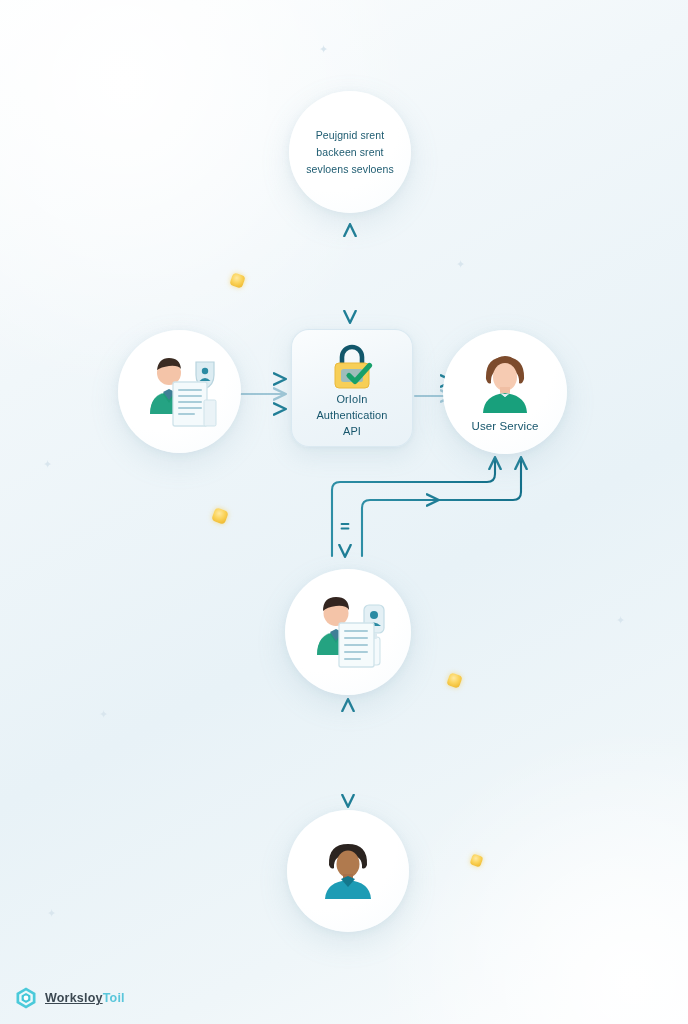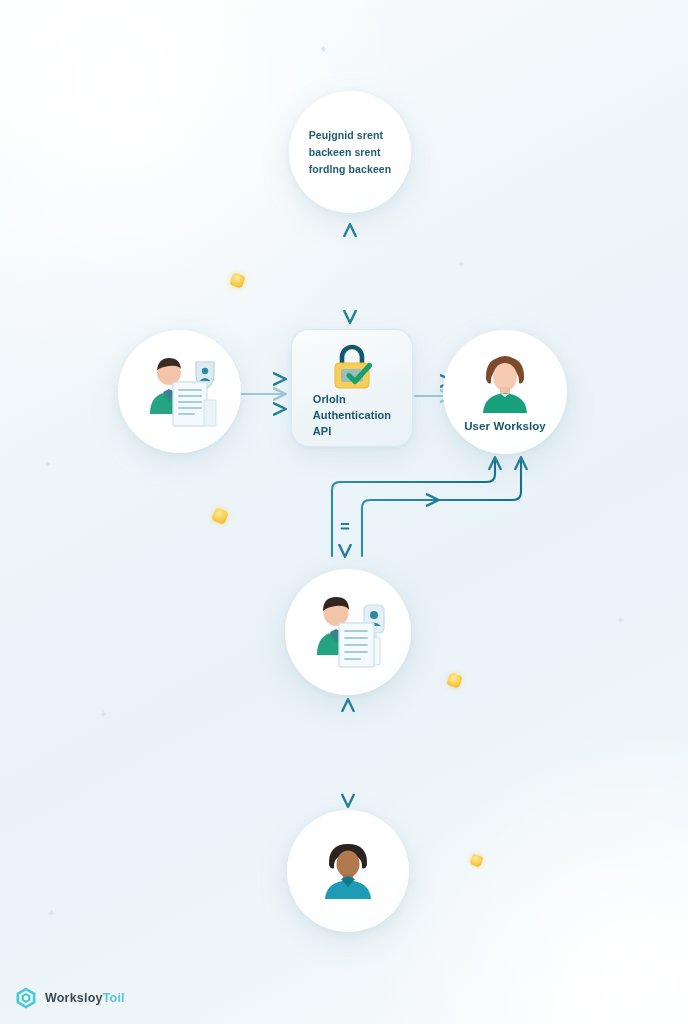--- a/index.html
+++ b/index.html
@@ -65,21 +65,22 @@
     border-radius: 18px;
     background: linear-gradient(160deg, #fbfdfe 0%, #eef5f9 55%, #e9f2f7 100%);
     box-shadow:
       0 8px 24px rgba(120,160,180,0.16),
       0 1px 4px rgba(120,160,180,0.10);
     border: 1px solid rgba(215,231,239,0.9);
   }
 
   .node-label {
     color: #16556b;
-    font-weight: bold;
+    font-weight: normal;
+    text-align: center;
     letter-spacing: 0.1px;
   }
 
   
   #node-token {
     left: 289px; top: 91px; width: 122px; height: 122px;
   }
   #node-token .node-label {
     font-size: 10.5px;
     line-height: 1.62;
@@ -121,21 +122,21 @@
     display: flex;
     align-items: center;
     gap: 7px;
     opacity: 0.93;
   }
   #watermark .wm-text {
     font-size: 12.5px;
     font-weight: bold;
     letter-spacing: 0.2px;
   }
-  #watermark .wm-a { color: #2e3b45; }
+  #watermark .wm-a { color: #2e3b45; text-decoration: underline; }
   #watermark .wm-b { color: #4fc3d9; margin-top: 36px; }
 </style>
 </head>
 <body>
 
 <div id="canvas">
 
   <div id="decor">
     <span class="gold-dot" style="left:231px; top:274px; width:13px; height:13px;"></span>
     <span class="gold-dot" style="left:213px; top:509px; width:14px; height:14px;"></span>
@@ -200,21 +201,21 @@
       <g>
         <line x1="348" y1="700" x2="348" y2="806" stroke="url(#lgV)" stroke-width="2.1" marker-start="url(#ah)" marker-end="url(#ah)"></line>
       </g>
     </g>
   </svg>
 
   <div class="node circle-node" id="node-token">
     <div class="node-label">
       <div>Peujgnid srent</div>
       <div>backeen srent</div>
-      <div>fordlng backeen</div>
+      <div>sevloens sevloens</div>
     </div>
   </div>
 
   <div class="node box-node" id="node-auth-api">
     <svg class="node-icon" width="56" height="50" viewBox="0 0 56 50">
       <path d="M18 22 V15 a10 10 0 0 1 20 0 V22" fill="none" stroke="#12576b" stroke-width="4.6" stroke-linecap="round"></path>
       <rect x="11" y="21" width="34" height="25" rx="4" fill="#f7cf58"></rect>
       <rect x="11" y="21" width="34" height="25" rx="4" fill="none" stroke="#eab93c" stroke-width="1"></rect>
       <rect x="17" y="27" width="22" height="13" rx="2.5" fill="#8fb9cc" opacity="0.85"></rect>
       <path d="M25 33.5 L31 39.5 L45.5 23.5" fill="none" stroke="#17a06a" stroke-width="5.2" stroke-linecap="round" stroke-linejoin="round"></path>
@@ -255,21 +256,21 @@
   <div class="node circle-node" id="node-user-service">
     <svg class="node-icon" width="64" height="62" viewBox="0 0 64 62">
       <path d="M13 26 q-1 -22 19 -22 q20 0 19 22 q-2 6 -5 4 q1 -14 -14 -14 q-15 0 -14 14 q-3 2 -5 -4 Z" fill="#7d4b2c"></path>
       <ellipse cx="32" cy="24" rx="12" ry="14" fill="#f6cbb2"></ellipse>
       <path d="M20 10 q4 -7 12 -7 q8 0 12 7 q-4 -3 -12 -3 q-8 0 -12 3 Z" fill="#7d4b2c"></path>
       <rect x="27" y="34" width="10" height="8" fill="#f0bfa4"></rect>
       <path d="M10 60 q1 -18 22 -20 q21 2 22 20 Z" fill="#18a07c"></path>
       <path d="M24 38 q8 7 16 0 l-8 6 Z" fill="#f2f7f9"></path>
       <path d="M27 39 q5 4 10 0 l-5 5 Z" fill="#e3eef2"></path>
     </svg>
-    <div class="node-label">User Worksloy</div>
+    <div class="node-label">User Service</div>
   </div>
 
   <div class="node circle-node" id="node-profile">
     <svg class="node-icon" width="84" height="78" viewBox="0 0 84 78">
       <ellipse cx="30" cy="20" rx="12.5" ry="13" fill="#f4c4a8"></ellipse>
       <path d="M17 18 q0 -14 13 -14 q13 0 13 13 q-3 -5 -13 -4 q-9 1 -13 5 Z" fill="#332520"></path>
       <path d="M11 62 q0 -21 19 -23 q19 2 19 23 Z" fill="#1f9c7a"></path>
       <path d="M11 62 q1 -18 12 -22 l7 10 l7 -10 q11 4 12 22 Z" fill="#29a987" opacity="0.5"></path>
       <path d="M24 39 l6 9 l6 -9 l-6 -3 Z" fill="#3f7f96"></path>
 

